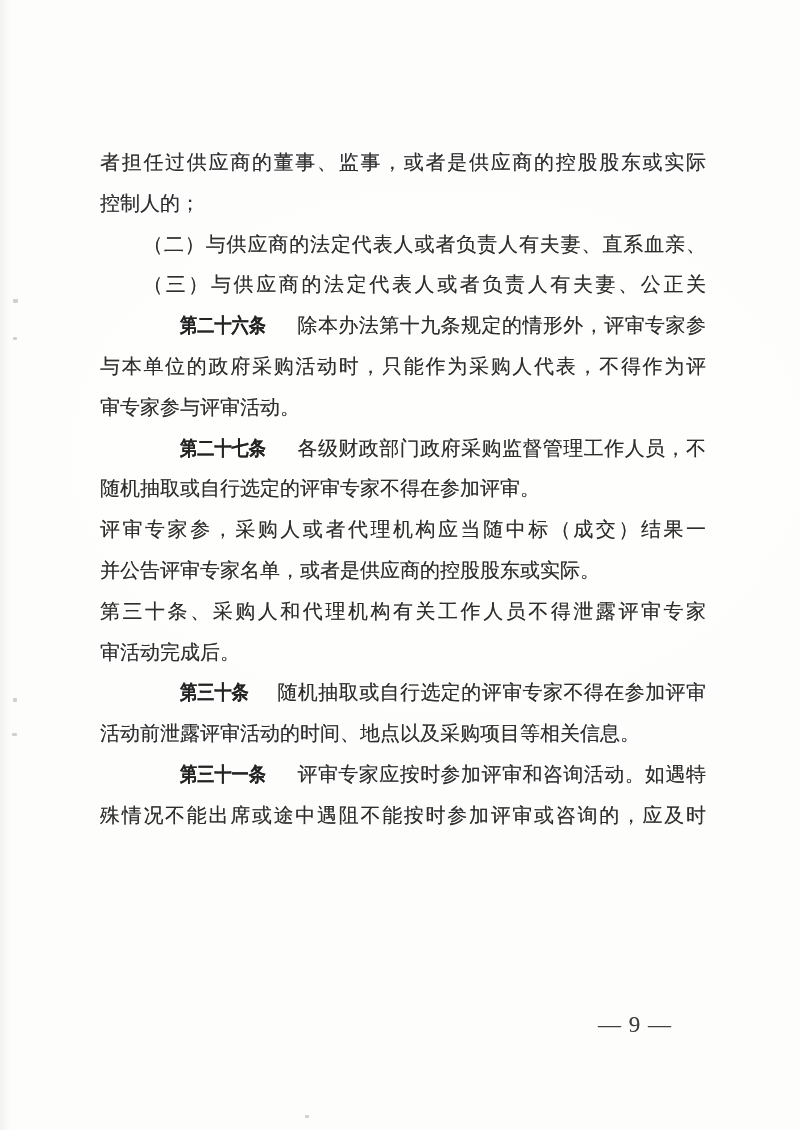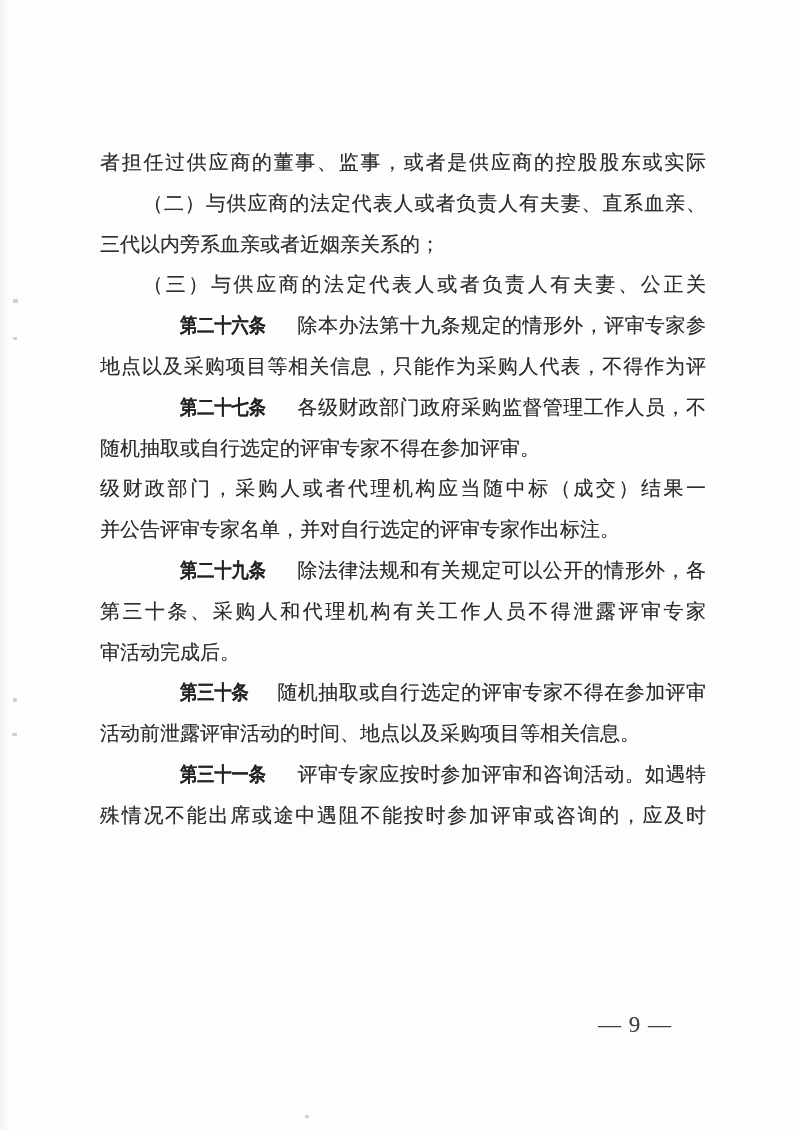--- a/index.html
+++ b/index.html
@@ -80,30 +80,30 @@
     border-radius: 1px;
   }
 </style>
 </head>
 <body>
 
 <div class="page">
   <div class="edge-shade"></div>
   <div class="content" id="lines">
       <div class="line fill">者担任过供应商的董事、监事，或者是供应商的控股股东或实际</div>
+      <div class="line">控制人的；</div>
       <div class="line fill indent">（二）与供应商的法定代表人或者负责人有夫妻、直系血亲、</div>
-      <div class="line">三代以内旁系血亲或者近姻亲关系的；</div>
       <div class="line fill indent">（三）与供应商的法定代表人或者负责人有夫妻、公正关</div>
       <div class="line fill indent"><span class="article-no">第二十六条</span><span class="gap"></span>除本办法第十九条规定的情形外，评审专家参</div>
-      <div class="line fill">地点以及采购项目等相关信息，只能作为采购人代表，不得作为评</div>
+      <div class="line fill">与本单位的政府采购活动时，只能作为采购人代表，不得作为评</div>
+      <div class="line">审专家参与评审活动。</div>
       <div class="line fill indent"><span class="article-no">第二十七条</span><span class="gap"></span>各级财政部门政府采购监督管理工作人员，不</div>
       <div class="line">随机抽取或自行选定的评审专家不得在参加评审。</div>
-      <div class="line fill">级财政部门，采购人或者代理机构应当随中标（成交）结果一</div>
-      <div class="line">并公告评审专家名单，并对自行选定的评审专家作出标注。</div>
-      <div class="line fill indent"><span class="article-no">第二十九条</span><span class="gap"></span>除法律法规和有关规定可以公开的情形外，各</div>
+      <div class="line fill">评审专家参，采购人或者代理机构应当随中标（成交）结果一</div>
+      <div class="line">并公告评审专家名单，或者是供应商的控股股东或实际。</div>
       <div class="line fill">第三十条、采购人和代理机构有关工作人员不得泄露评审专家</div>
       <div class="line">审活动完成后。</div>
       <div class="line fill indent"><span class="article-no">第三十条</span><span class="gap"></span>随机抽取或自行选定的评审专家不得在参加评审</div>
       <div class="line">活动前泄露评审活动的时间、地点以及采购项目等相关信息。</div>
       <div class="line fill indent"><span class="article-no">第三十一条</span><span class="gap"></span>评审专家应按时参加评审和咨询活动。如遇特</div>
       <div class="line fill">殊情况不能出席或途中遇阻不能按时参加评审或咨询的，应及时</div>
     </div>
   <div class="footer">— 9 —</div>
 <div class="speck" style="left: 13px; top: 299px; width: 5px; height: 4px;"></div>
     <div class="speck" style="left: 13px; top: 337px; width: 4px; height: 3px;"></div>

